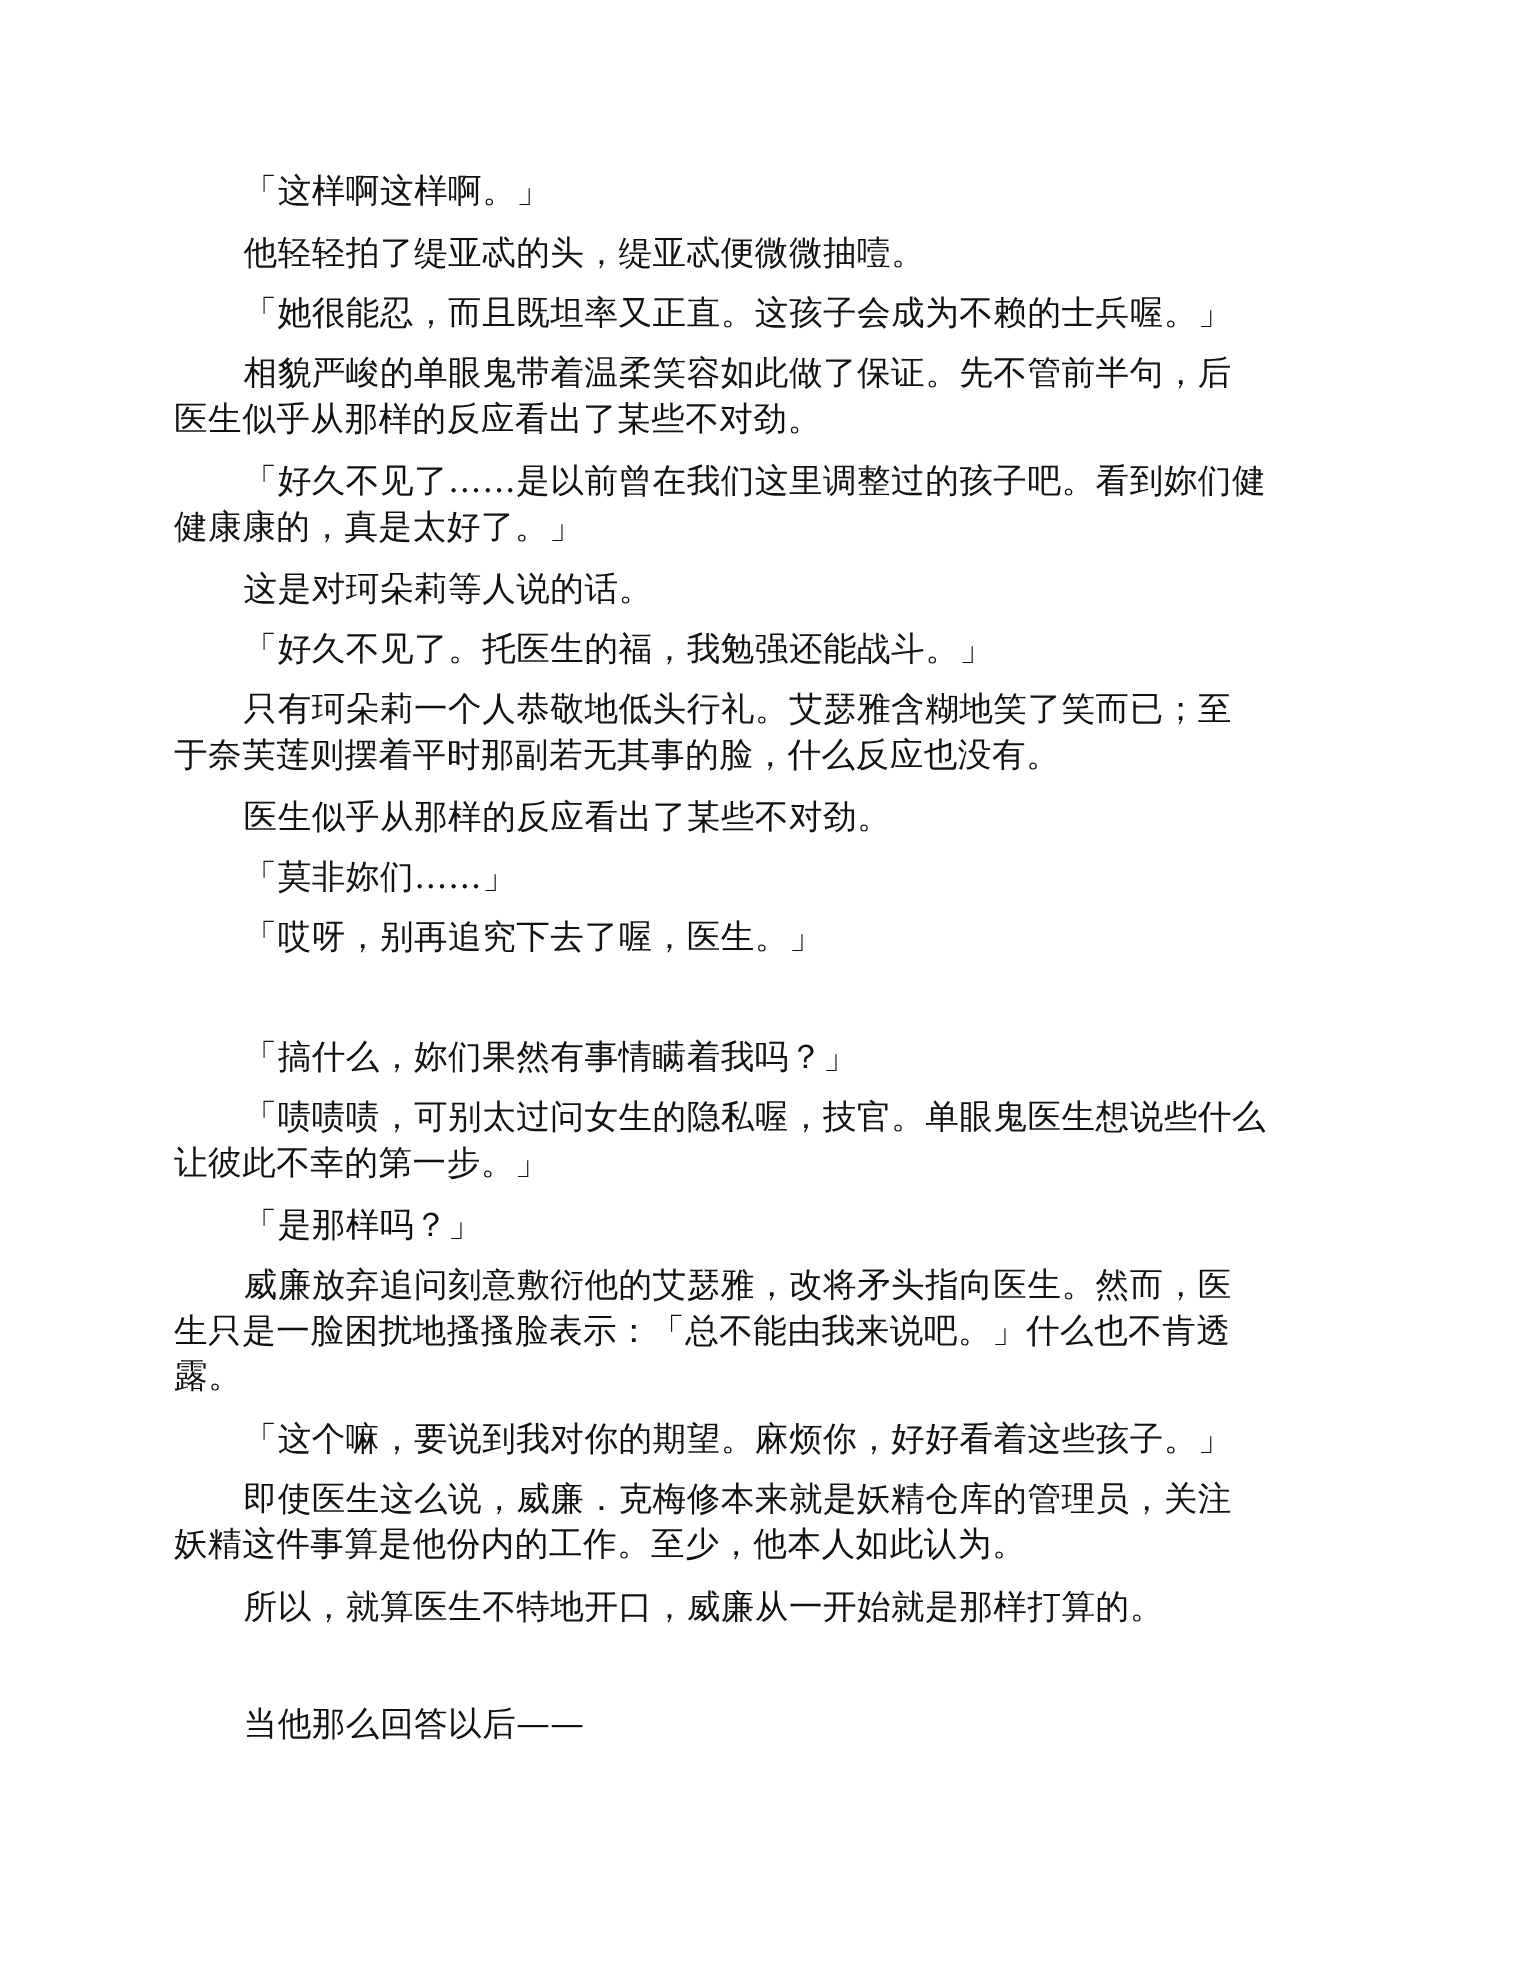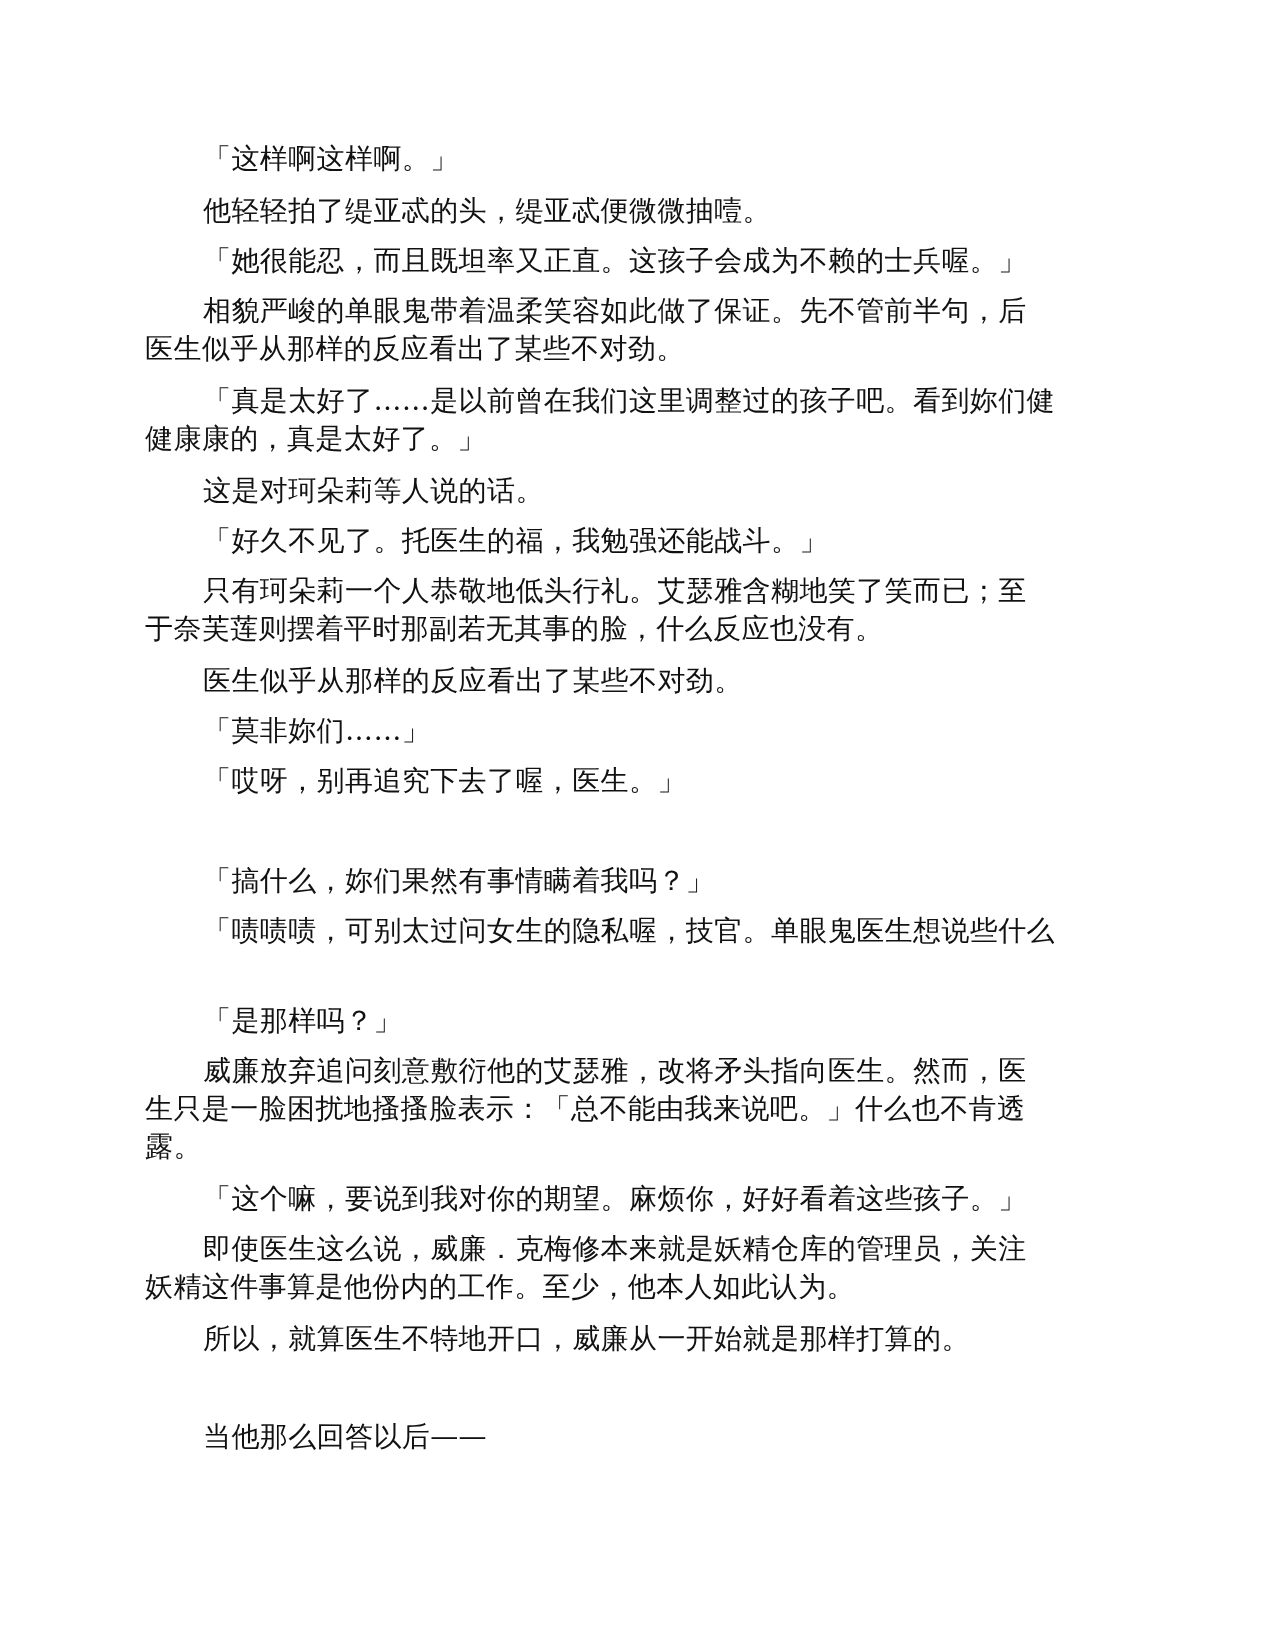--- a/index.html
+++ b/index.html
@@ -19,31 +19,32 @@
 </style>
 </head>
 <body>
 
 <div class="page">
   <div class="line indent" style="top:192px">他轻轻拍了缇亚忒的头，缇亚忒便微微抽噎。</div>
   <div class="line indent" style="top:140px">「这样啊这样啊。」</div>
   <div class="line indent" style="top:242px">「她很能忍，而且既坦率又正直。这孩子会成为不赖的士兵喔。」</div>
   <div class="line indent" style="top:292px">相貌严峻的单眼鬼带着温柔笑容如此做了保证。先不管前半句，后</div>
   <div class="line" style="top:330px">医生似乎从那样的反应看出了某些不对劲。</div>
-  <div class="line indent" style="top:382px">「真是太好了……是以前曾在我们这里调整过的孩子吧。看到妳们健</div>
+  <div class="line indent" style="top:382px">「好久不见了……是以前曾在我们这里调整过的孩子吧。看到妳们健</div>
   <div class="line indent" style="top:472px">这是对珂朵莉等人说的话。</div>
   <div class="line" style="top:420px">健康康的，真是太好了。」</div>
   <div class="line indent" style="top:522px">「好久不见了。托医生的福，我勉强还能战斗。」</div>
   <div class="line indent" style="top:572px">只有珂朵莉一个人恭敬地低头行礼。艾瑟雅含糊地笑了笑而已；至</div>
   <div class="line" style="top:610px">于奈芙莲则摆着平时那副若无其事的脸，什么反应也没有。</div>
   <div class="line indent" style="top:662px">医生似乎从那样的反应看出了某些不对劲。</div>
   <div class="line indent" style="top:712px">「莫非妳们……」</div>
   <div class="line indent" style="top:762px">「哎呀，别再追究下去了喔，医生。」</div>
   <div class="line indent" style="top:862px">「搞什么，妳们果然有事情瞒着我吗？」</div>
   <div class="line indent" style="top:912px">「啧啧啧，可别太过问女生的隐私喔，技官。单眼鬼医生想说些什么</div>
+  <div class="line" style="top:950px">让彼此不幸的第一步。」</div>
   <div class="line indent" style="top:1002px">「是那样吗？」</div>
   <div class="line indent" style="top:1052px">威廉放弃追问刻意敷衍他的艾瑟雅，改将矛头指向医生。然而，医</div>
   <div class="line" style="top:1090px">生只是一脸困扰地搔搔脸表示：「总不能由我来说吧。」什么也不肯透</div>
   <div class="line" style="top:1128px">露。</div>
   <div class="line indent" style="top:1180px">「这个嘛，要说到我对你的期望。麻烦你，好好看着这些孩子。」</div>
   <div class="line indent" style="top:1230px">即使医生这么说，威廉．克梅修本来就是妖精仓库的管理员，关注</div>
   <div class="line" style="top:1268px">妖精这件事算是他份内的工作。至少，他本人如此认为。</div>
   <div class="line indent" style="top:1320px">所以，就算医生不特地开口，威廉从一开始就是那样打算的。</div>
   <div class="line indent" style="top:1418px">当他那么回答以后——</div>
 </div>

